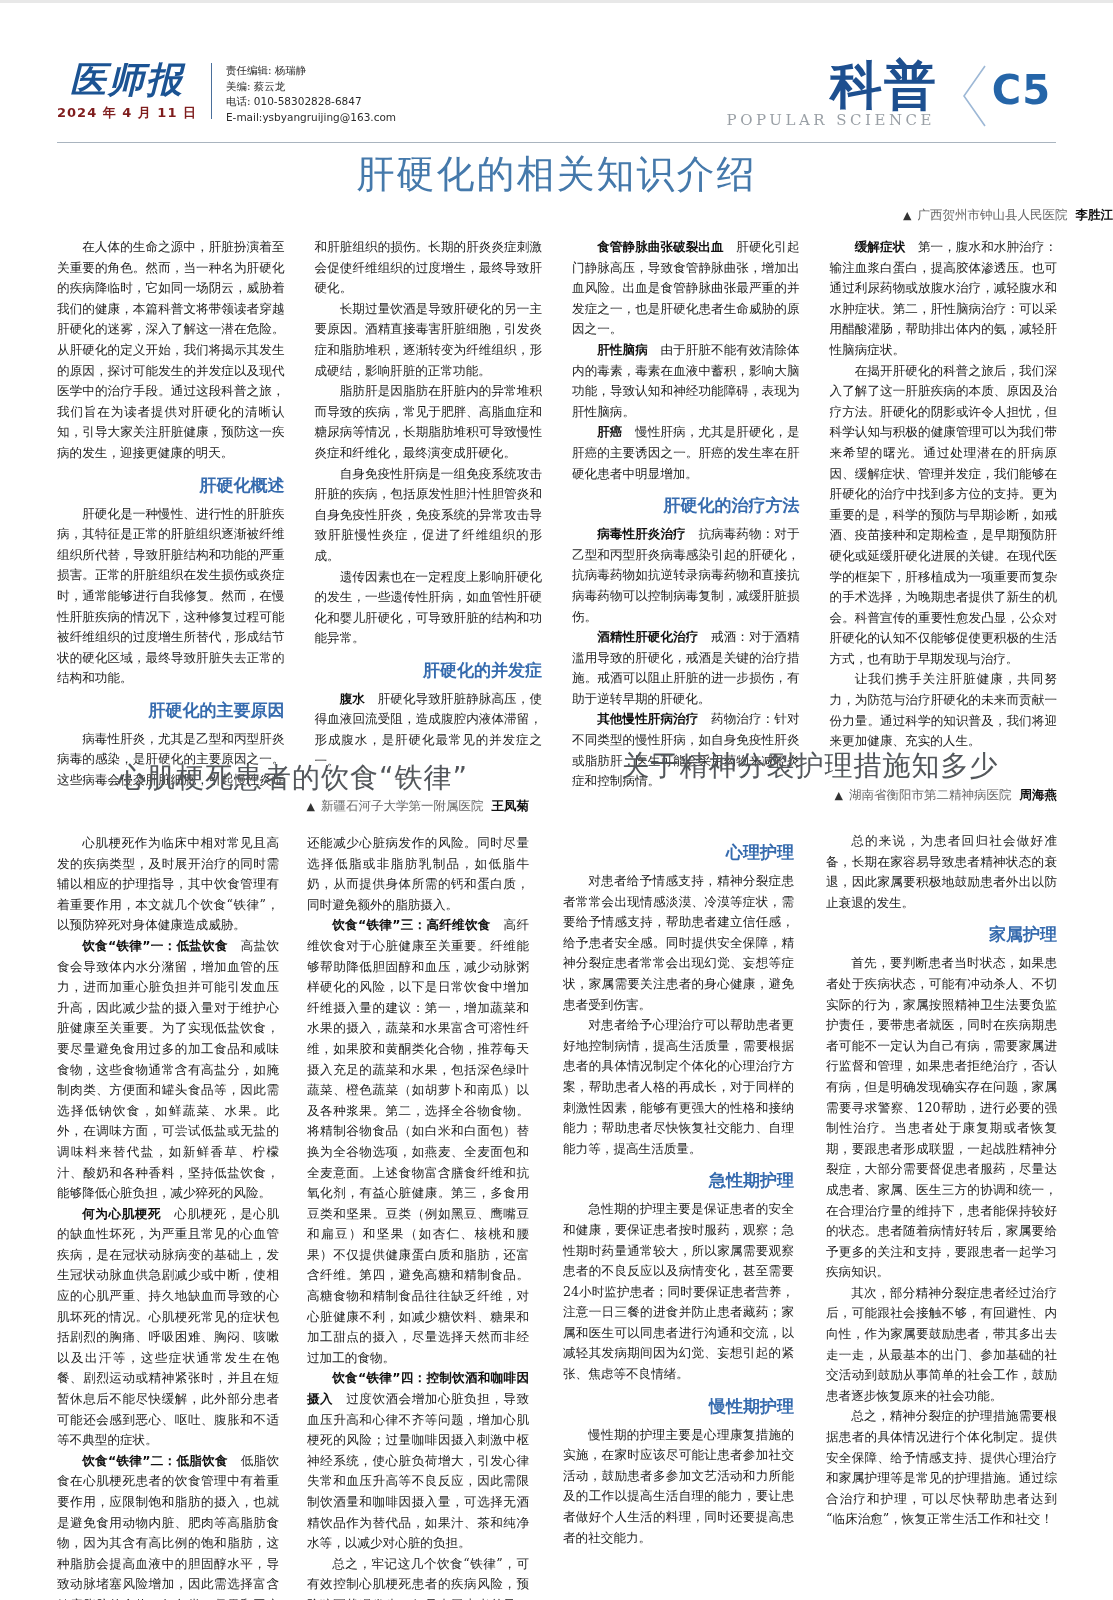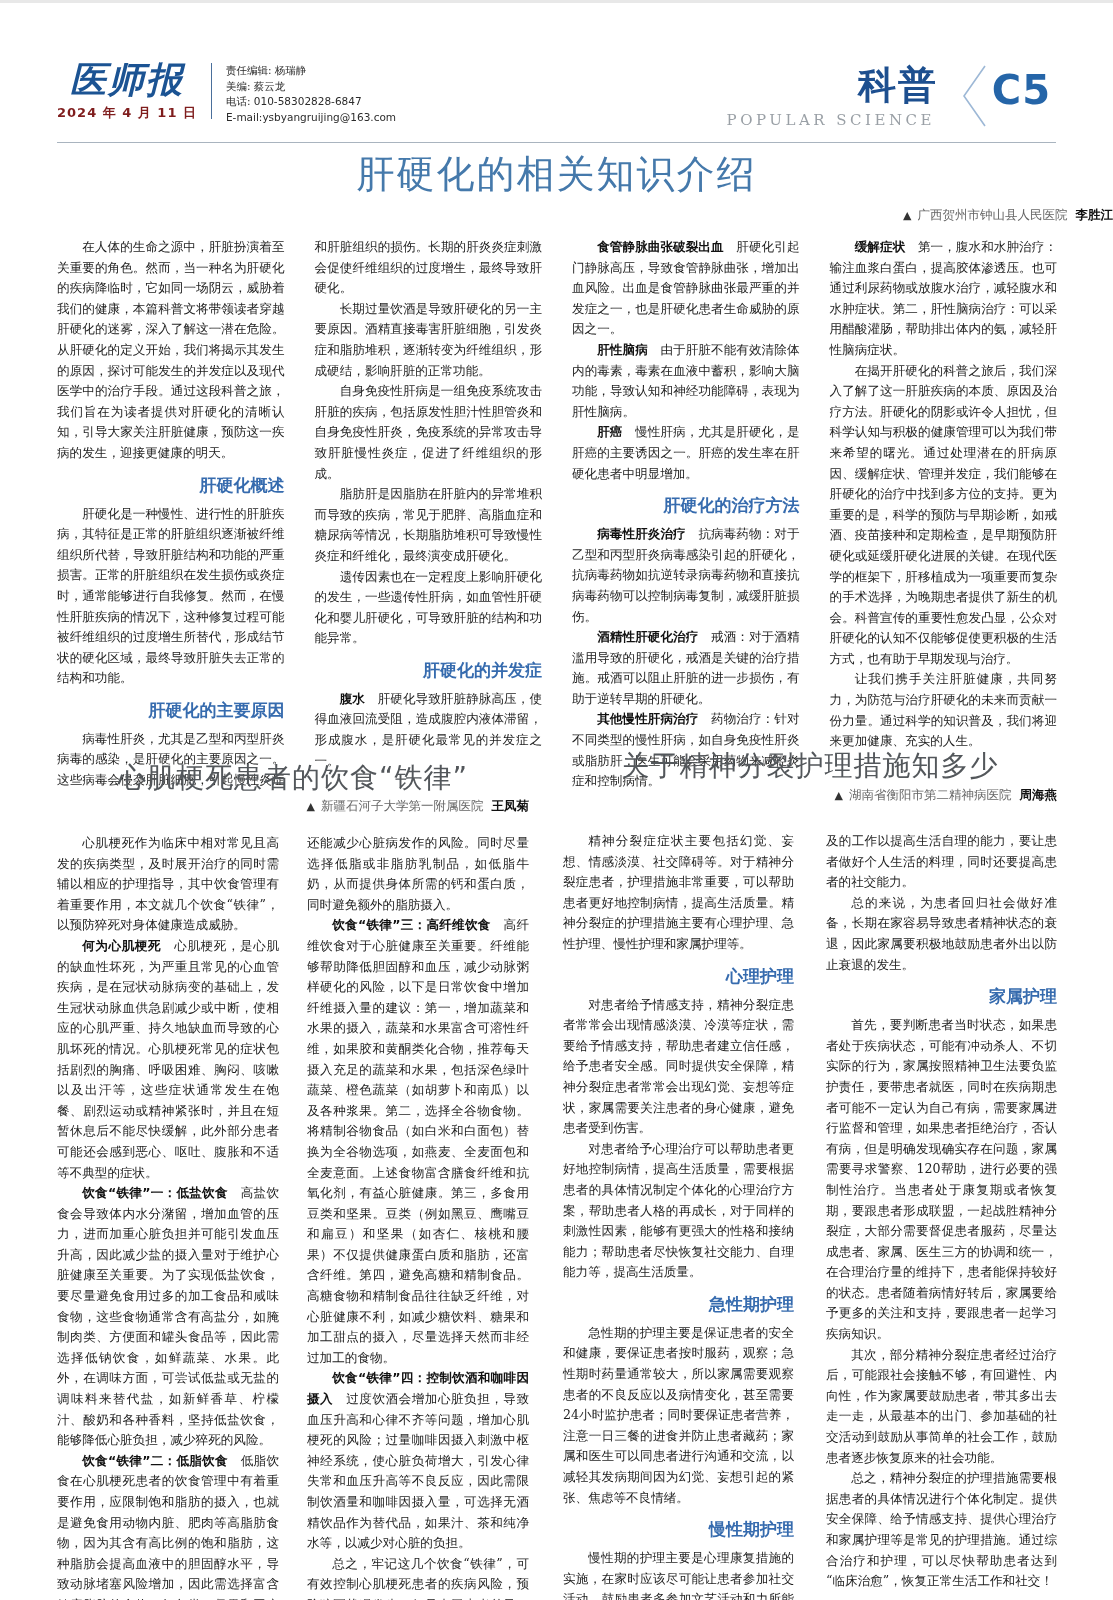--- a/index.html
+++ b/index.html
@@ -8,22 +8,22 @@
     font-family:"DejaVu Serif", serif;color:#1d1d1d;overflow:hidden;
   }
   
   .masthead{position:absolute;left:57px;top:56px;display:flex;align-items:flex-start;gap:14px;}
   .logo-block{display:flex;flex-direction:column;align-items:center;}
   .logo{font-family:"DejaVu Serif",serif;font-weight:bold;font-style:italic;
         font-size:36px;line-height:40px;color:#1b5393;letter-spacing:2px;}
   .date{font-family:"DejaVu Sans",sans-serif;font-size:13px;font-weight:bold;color:#7f1d1d;margin-top:5px;letter-spacing:1px;}
   .mast-divider{width:1px;background:#4a6f9b;height:56px;margin-top:4px;}
   .editor-info{font-family:"DejaVu Sans",sans-serif;font-size:10.5px;line-height:15.5px;color:#2b2b2b;padding-top:4px;}
-  .section-cn{position:absolute;right:175px;top:60px;font-family:Liberation Serif, serif;
-        font-size:38px;font-weight:bold;color:#1d4f8f;letter-spacing:2px;line-height:44px;}
+  .section-cn{position:absolute;right:175px;top:60px;font-family:Liberation Sans, sans-serif;
+        font-size:52px;font-weight:bold;color:#1d4f8f;letter-spacing:2px;line-height:44px;}
   .section-en{position:absolute;right:178px;top:108px;font-family:"DejaVu Serif",serif;
         font-size:15px;letter-spacing:3.5px;color:#9aa0a6;}
   .chevron{position:absolute;right:125px;top:60px;}
   .page-no{position:absolute;right:62px;top:64px;font-family:"DejaVu Sans",sans-serif;
         font-size:40px;font-weight:600;color:#2565a8;letter-spacing:1px;}
   .header-rule{position:absolute;left:57px;right:57px;top:139px;border-top:1px solid #a9b4bf;}
   
   .art-title{position:absolute;text-align:center;font-family:"DejaVu Sans",sans-serif;}
   .a1-title{left:0;width:1113px;top:146px;font-size:38px;font-weight:500;color:#4579ab;letter-spacing:2px;}
   .byline{position:absolute;text-align:right;font-family:"DejaVu Sans",sans-serif;font-size:12.5px;color:#666;}
@@ -76,22 +76,22 @@
   <div class="byline a1-byline">
     <span class="marker">▲</span><span>广西贺州市钟山县人民医院</span><span class="author">李胜江</span>
   </div>
   <div class="art-body a1-body">
       <p class="body-p">在人体的生命之源中，肝脏扮演着至关重要的角色。然而，当一种名为肝硬化的疾病降临时，它如同一场阴云，威胁着我们的健康，本篇科普文将带领读者穿越肝硬化的迷雾，深入了解这一潜在危险。从肝硬化的定义开始，我们将揭示其发生的原因，探讨可能发生的并发症以及现代医学中的治疗手段。通过这段科普之旅，我们旨在为读者提供对肝硬化的清晰认知，引导大家关注肝脏健康，预防这一疾病的发生，迎接更健康的明天。</p>
       <h3 class="col-heading">肝硬化概述</h3>
       <p class="body-p">肝硬化是一种慢性、进行性的肝脏疾病，其特征是正常的肝脏组织逐渐被纤维组织所代替，导致肝脏结构和功能的严重损害。正常的肝脏组织在发生损伤或炎症时，通常能够进行自我修复。然而，在慢性肝脏疾病的情况下，这种修复过程可能被纤维组织的过度增生所替代，形成结节状的硬化区域，最终导致肝脏失去正常的结构和功能。</p>
       <h3 class="col-heading">肝硬化的主要原因</h3>
       <p class="body-p">病毒性肝炎，尤其是乙型和丙型肝炎病毒的感染，是肝硬化的主要原因之一。这些病毒会侵袭肝脏细胞，引起慢性炎症和肝脏组织的损伤。长期的肝炎炎症刺激会促使纤维组织的过度增生，最终导致肝硬化。</p>
       <p class="body-p">长期过量饮酒是导致肝硬化的另一主要原因。酒精直接毒害肝脏细胞，引发炎症和脂肪堆积，逐渐转变为纤维组织，形成硬结，影响肝脏的正常功能。</p>
+      <p class="body-p">脂肪肝是因脂肪在肝脏内的异常堆积而导致的疾病，常见于肥胖、高脂血症和糖尿病等情况，长期脂肪堆积可导致慢性炎症和纤维化，最终演变成肝硬化。</p>
       <p class="body-p">自身免疫性肝病是一组免疫系统攻击肝脏的疾病，包括原发性胆汁性胆管炎和自身免疫性肝炎，免疫系统的异常攻击导致肝脏慢性炎症，促进了纤维组织的形成。</p>
-      <p class="body-p">脂肪肝是因脂肪在肝脏内的异常堆积而导致的疾病，常见于肥胖、高脂血症和糖尿病等情况，长期脂肪堆积可导致慢性炎症和纤维化，最终演变成肝硬化。</p>
       <p class="body-p">遗传因素也在一定程度上影响肝硬化的发生，一些遗传性肝病，如血管性肝硬化和婴儿肝硬化，可导致肝脏的结构和功能异常。</p>
       <h3 class="col-heading">肝硬化的并发症</h3>
       <p class="body-p"><strong>腹水</strong>　肝硬化导致肝脏静脉高压，使得血液回流受阻，造成腹腔内液体滞留，形成腹水，是肝硬化最常见的并发症之一。</p>
       <p class="body-p"><strong>食管静脉曲张破裂出血</strong>　肝硬化引起门静脉高压，导致食管静脉曲张，增加出血风险。出血是食管静脉曲张最严重的并发症之一，也是肝硬化患者生命威胁的原因之一。</p>
       <p class="body-p"><strong>肝性脑病</strong>　由于肝脏不能有效清除体内的毒素，毒素在血液中蓄积，影响大脑功能，导致认知和神经功能障碍，表现为肝性脑病。</p>
       <p class="body-p"><strong>肝癌</strong>　慢性肝病，尤其是肝硬化，是肝癌的主要诱因之一。肝癌的发生率在肝硬化患者中明显增加。</p>
       <h3 class="col-heading">肝硬化的治疗方法</h3>
       <p class="body-p"><strong>病毒性肝炎治疗</strong>　抗病毒药物：对于乙型和丙型肝炎病毒感染引起的肝硬化，抗病毒药物如抗逆转录病毒药物和直接抗病毒药物可以控制病毒复制，减缓肝脏损伤。</p>
       <p class="body-p"><strong>酒精性肝硬化治疗</strong>　戒酒：对于酒精滥用导致的肝硬化，戒酒是关键的治疗措施。戒酒可以阻止肝脏的进一步损伤，有助于逆转早期的肝硬化。</p>
       <p class="body-p"><strong>其他慢性肝病治疗</strong>　药物治疗：针对不同类型的慢性肝病，如自身免疫性肝炎或脂肪肝，医生可能会采用药物来减轻炎症和控制病情。</p>
@@ -99,34 +99,33 @@
       <p class="body-p">在揭开肝硬化的科普之旅后，我们深入了解了这一肝脏疾病的本质、原因及治疗方法。肝硬化的阴影或许令人担忧，但科学认知与积极的健康管理可以为我们带来希望的曙光。通过处理潜在的肝病原因、缓解症状、管理并发症，我们能够在肝硬化的治疗中找到多方位的支持。更为重要的是，科学的预防与早期诊断，如戒酒、疫苗接种和定期检查，是早期预防肝硬化或延缓肝硬化进展的关键。在现代医学的框架下，肝移植成为一项重要而复杂的手术选择，为晚期患者提供了新生的机会。科普宣传的重要性愈发凸显，公众对肝硬化的认知不仅能够促使更积极的生活方式，也有助于早期发现与治疗。</p>
       <p class="body-p">让我们携手关注肝脏健康，共同努力，为防范与治疗肝硬化的未来而贡献一份力量。通过科学的知识普及，我们将迎来更加健康、充实的人生。</p>
     </div>
 
   <div class="art-title a2-title">心肌梗死患者的饮食“铁律”</div>
   <div class="byline a2-byline">
     <span class="marker">▲</span><span>新疆石河子大学第一附属医院</span><span class="author">王凤菊</span>
   </div>
   <div class="art-body a2-body">
       <p class="body-p">心肌梗死作为临床中相对常见且高发的疾病类型，及时展开治疗的同时需辅以相应的护理指导，其中饮食管理有着重要作用，本文就几个饮食“铁律”，以预防猝死对身体健康造成威胁。</p>
+      <p class="body-p"><strong>饮食“铁律”一：低盐饮食</strong>　高盐饮食会导致体内水分潴留，增加血管的压力，进而加重心脏负担并可能引发血压升高，因此减少盐的摄入量对于维护心脏健康至关重要。为了实现低盐饮食，要尽量避免食用过多的加工食品和咸味食物，这些食物通常含有高盐分，如腌制肉类、方便面和罐头食品等，因此需选择低钠饮食，如鲜蔬菜、水果。此外，在调味方面，可尝试低盐或无盐的调味料来替代盐，如新鲜香草、柠檬汁、酸奶和各种香料，坚持低盐饮食，能够降低心脏负担，减少猝死的风险。</p>
       <p class="body-p"><strong>何为心肌梗死</strong>　心肌梗死，是心肌的缺血性坏死，为严重且常见的心血管疾病，是在冠状动脉病变的基础上，发生冠状动脉血供急剧减少或中断，使相应的心肌严重、持久地缺血而导致的心肌坏死的情况。心肌梗死常见的症状包括剧烈的胸痛、呼吸困难、胸闷、咳嗽以及出汗等，这些症状通常发生在饱餐、剧烈运动或精神紧张时，并且在短暂休息后不能尽快缓解，此外部分患者可能还会感到恶心、呕吐、腹胀和不适等不典型的症状。</p>
-      <p class="body-p"><strong>饮食“铁律”一：低盐饮食</strong>　高盐饮食会导致体内水分潴留，增加血管的压力，进而加重心脏负担并可能引发血压升高，因此减少盐的摄入量对于维护心脏健康至关重要。为了实现低盐饮食，要尽量避免食用过多的加工食品和咸味食物，这些食物通常含有高盐分，如腌制肉类、方便面和罐头食品等，因此需选择低钠饮食，如鲜蔬菜、水果。此外，在调味方面，可尝试低盐或无盐的调味料来替代盐，如新鲜香草、柠檬汁、酸奶和各种香料，坚持低盐饮食，能够降低心脏负担，减少猝死的风险。</p>
       <p class="body-p"><strong>饮食“铁律”二：低脂饮食</strong>　低脂饮食在心肌梗死患者的饮食管理中有着重要作用，应限制饱和脂肪的摄入，也就是避免食用动物内脏、肥肉等高脂肪食物，因为其含有高比例的饱和脂肪，这种脂肪会提高血液中的胆固醇水平，导致动脉堵塞风险增加，因此需选择富含健康脂肪的食物，如鱼类、坚果和亚麻籽等富含 Omega-3 脂肪酸的食物，不仅有助于降低血液中的坏胆固醇水平，还能减少心脏病发作的风险。同时尽量选择低脂或非脂肪乳制品，如低脂牛奶，从而提供身体所需的钙和蛋白质，同时避免额外的脂肪摄入。</p>
       <p class="body-p"><strong>饮食“铁律”三：高纤维饮食</strong>　高纤维饮食对于心脏健康至关重要。纤维能够帮助降低胆固醇和血压，减少动脉粥样硬化的风险，以下是日常饮食中增加纤维摄入量的建议：第一，增加蔬菜和水果的摄入，蔬菜和水果富含可溶性纤维，如果胶和黄酮类化合物，推荐每天摄入充足的蔬菜和水果，包括深色绿叶蔬菜、橙色蔬菜（如胡萝卜和南瓜）以及各种浆果。第二，选择全谷物食物。将精制谷物食品（如白米和白面包）替换为全谷物选项，如燕麦、全麦面包和全麦意面。上述食物富含膳食纤维和抗氧化剂，有益心脏健康。第三，多食用豆类和坚果。豆类（例如黑豆、鹰嘴豆和扁豆）和坚果（如杏仁、核桃和腰果）不仅提供健康蛋白质和脂肪，还富含纤维。第四，避免高糖和精制食品。高糖食物和精制食品往往缺乏纤维，对心脏健康不利，如减少糖饮料、糖果和加工甜点的摄入，尽量选择天然而非经过加工的食物。</p>
       <p class="body-p"><strong>饮食“铁律”四：控制饮酒和咖啡因摄入</strong>　过度饮酒会增加心脏负担，导致血压升高和心律不齐等问题，增加心肌梗死的风险；过量咖啡因摄入刺激中枢神经系统，使心脏负荷增大，引发心律失常和血压升高等不良反应，因此需限制饮酒量和咖啡因摄入量，可选择无酒精饮品作为替代品，如果汁、茶和纯净水等，以减少对心脏的负担。</p>
       <p class="body-p">总之，牢记这几个饮食“铁律”，可有效控制心肌梗死患者的疾病风险，预防猝死状况发生，但是由于患者差异，具体的饮食要求需结合其身体状况及时调整。</p>
     </div>
 
   <div class="art-title a3-title">关于精神分裂护理措施知多少</div>
   <div class="byline a3-byline">
     <span class="marker">▲</span><span>湖南省衡阳市第二精神病医院</span><span class="author">周海燕</span>
   </div>
   <div class="art-body a3-body">
-      <p class="body-p">精神分裂症症状主要包括幻觉、妄想、情感淡漠、社交障碍等。对于精神分裂症患者，护理措施非常重要，可以帮助患者更好地控制病情，提高生活质量。精神分裂症的护理措施主要有心理护理、急性护理、慢性护理和家属护理等。</p>
       <h3 class="col-heading">心理护理</h3>
       <p class="body-p">对患者给予情感支持，精神分裂症患者常常会出现情感淡漠、冷漠等症状，需要给予情感支持，帮助患者建立信任感，给予患者安全感。同时提供安全保障，精神分裂症患者常常会出现幻觉、妄想等症状，家属需要关注患者的身心健康，避免患者受到伤害。</p>
       <p class="body-p">对患者给予心理治疗可以帮助患者更好地控制病情，提高生活质量，需要根据患者的具体情况制定个体化的心理治疗方案，帮助患者人格的再成长，对于同样的刺激性因素，能够有更强大的性格和接纳能力；帮助患者尽快恢复社交能力、自理能力等，提高生活质量。</p>
       <h3 class="col-heading">急性期护理</h3>
       <p class="body-p">急性期的护理主要是保证患者的安全和健康，要保证患者按时服药，观察；急性期时药量通常较大，所以家属需要观察患者的不良反应以及病情变化，甚至需要24小时监护患者；同时要保证患者营养，注意一日三餐的进食并防止患者藏药；家属和医生可以同患者进行沟通和交流，以减轻其发病期间因为幻觉、妄想引起的紧张、焦虑等不良情绪。</p>
       <h3 class="col-heading">慢性期护理</h3>
       <p class="body-p">慢性期的护理主要是心理康复措施的实施，在家时应该尽可能让患者参加社交活动，鼓励患者多参加文艺活动和力所能及的工作以提高生活自理的能力，要让患者做好个人生活的料理，同时还要提高患者的社交能力。</p>
       <p class="body-p">总的来说，为患者回归社会做好准备，长期在家容易导致患者精神状态的衰退，因此家属要积极地鼓励患者外出以防止衰退的发生。</p>
       <h3 class="col-heading">家属护理</h3>
       <p class="body-p">首先，要判断患者当时状态，如果患者处于疾病状态，可能有冲动杀人、不切实际的行为，家属按照精神卫生法要负监护责任，要带患者就医，同时在疾病期患者可能不一定认为自己有病，需要家属进行监督和管理，如果患者拒绝治疗，否认有病，但是明确发现确实存在问题，家属需要寻求警察、120帮助，进行必要的强制性治疗。当患者处于康复期或者恢复期，要跟患者形成联盟，一起战胜精神分裂症，大部分需要督促患者服药，尽量达成患者、家属、医生三方的协调和统一，在合理治疗量的维持下，患者能保持较好的状态。患者随着病情好转后，家属要给予更多的关注和支持，要跟患者一起学习疾病知识。</p>

